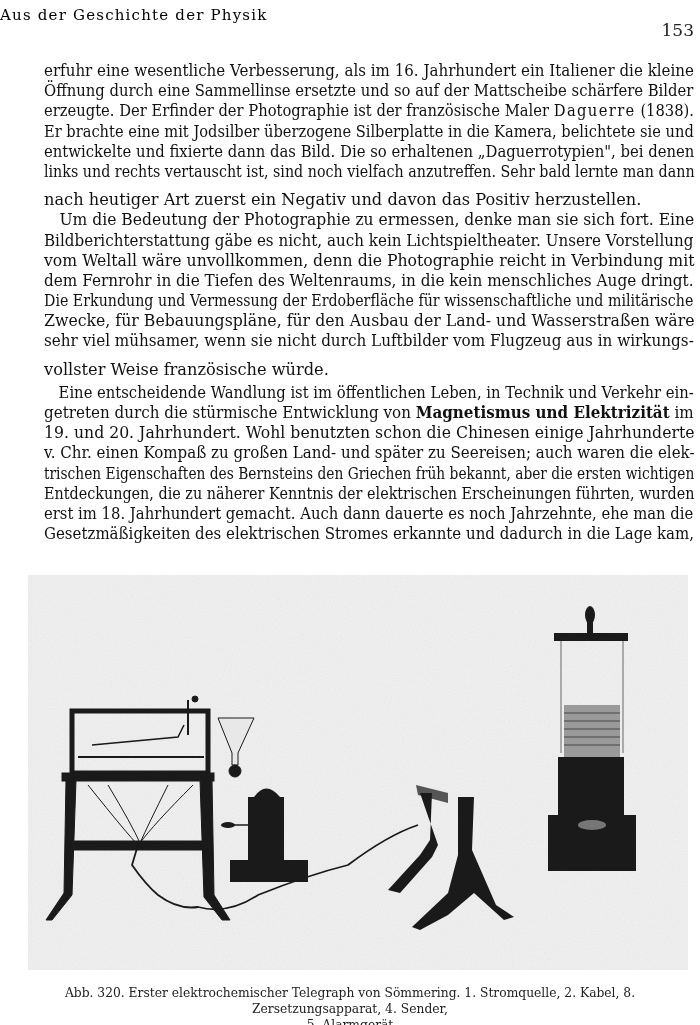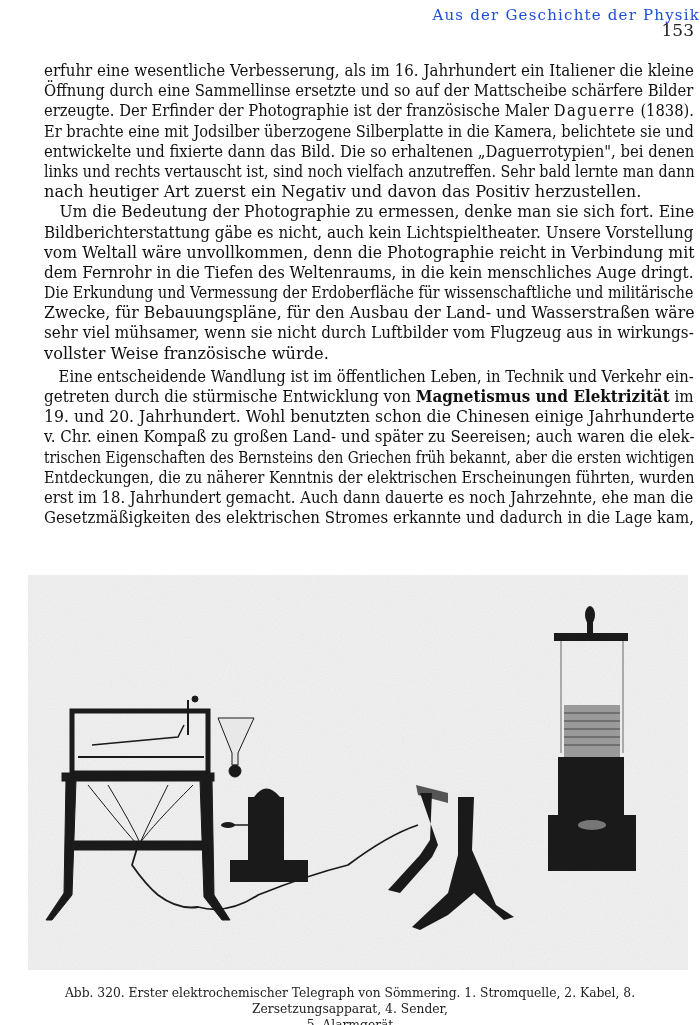--- a/index.html
+++ b/index.html
@@ -1,35 +1,35 @@
 <!DOCTYPE html>
 <html><head>
   <meta charset="utf-8">
   <style>
     html, body { margin: 0; padding: 0; }
     body {
       width: 700px; height: 1025px; background: #ffffff; position: relative; overflow: hidden;
       font-family: "DejaVu Serif", "Liberation Serif", serif; color: #111;
     }
     .running-head {
-      position: absolute; top: 6px; left: 0; width: 700px; text-align: right;
-      font-size: 15px; letter-spacing: 1.2px; color: #1d4ed8;
+      position: absolute; top: 6px; left: 0; width: 700px; text-align: left;
+      font-size: 15px; letter-spacing: 1.2px; color: #000000;
     }
     .page-number {
       position: absolute; top: 20px; right: 6px; font-size: 17px; color: #222; margin-left: 32px;
     }
     .body-text {
       position: absolute; left: 44px; top: 61px; width: 650px;
     }
     .line {
       white-space: nowrap; font-size: 16.2px; line-height: 20.2px; height: 20.2px;
       text-align: justify; text-align-last: justify; overflow: visible;
       transform-origin: left center;
     }
-    .line.last { text-align-last: left; }
+    .line.last { text-align-last: left; margin-top: 8px; }
     .line.indent { padding-left: 16px; box-sizing: border-box; }
     .para-gap { height: 3px; }
     .bold { font-weight: bold; }
     .spaced { letter-spacing: 1.5px; }
     .figure {
       position: absolute; left: 28px; top: 575px; width: 660px; height: 395px;
       background: #f2f2f2;
     }
     .figure svg { width: 100%; height: 100%; display: block; }
     .caption {

